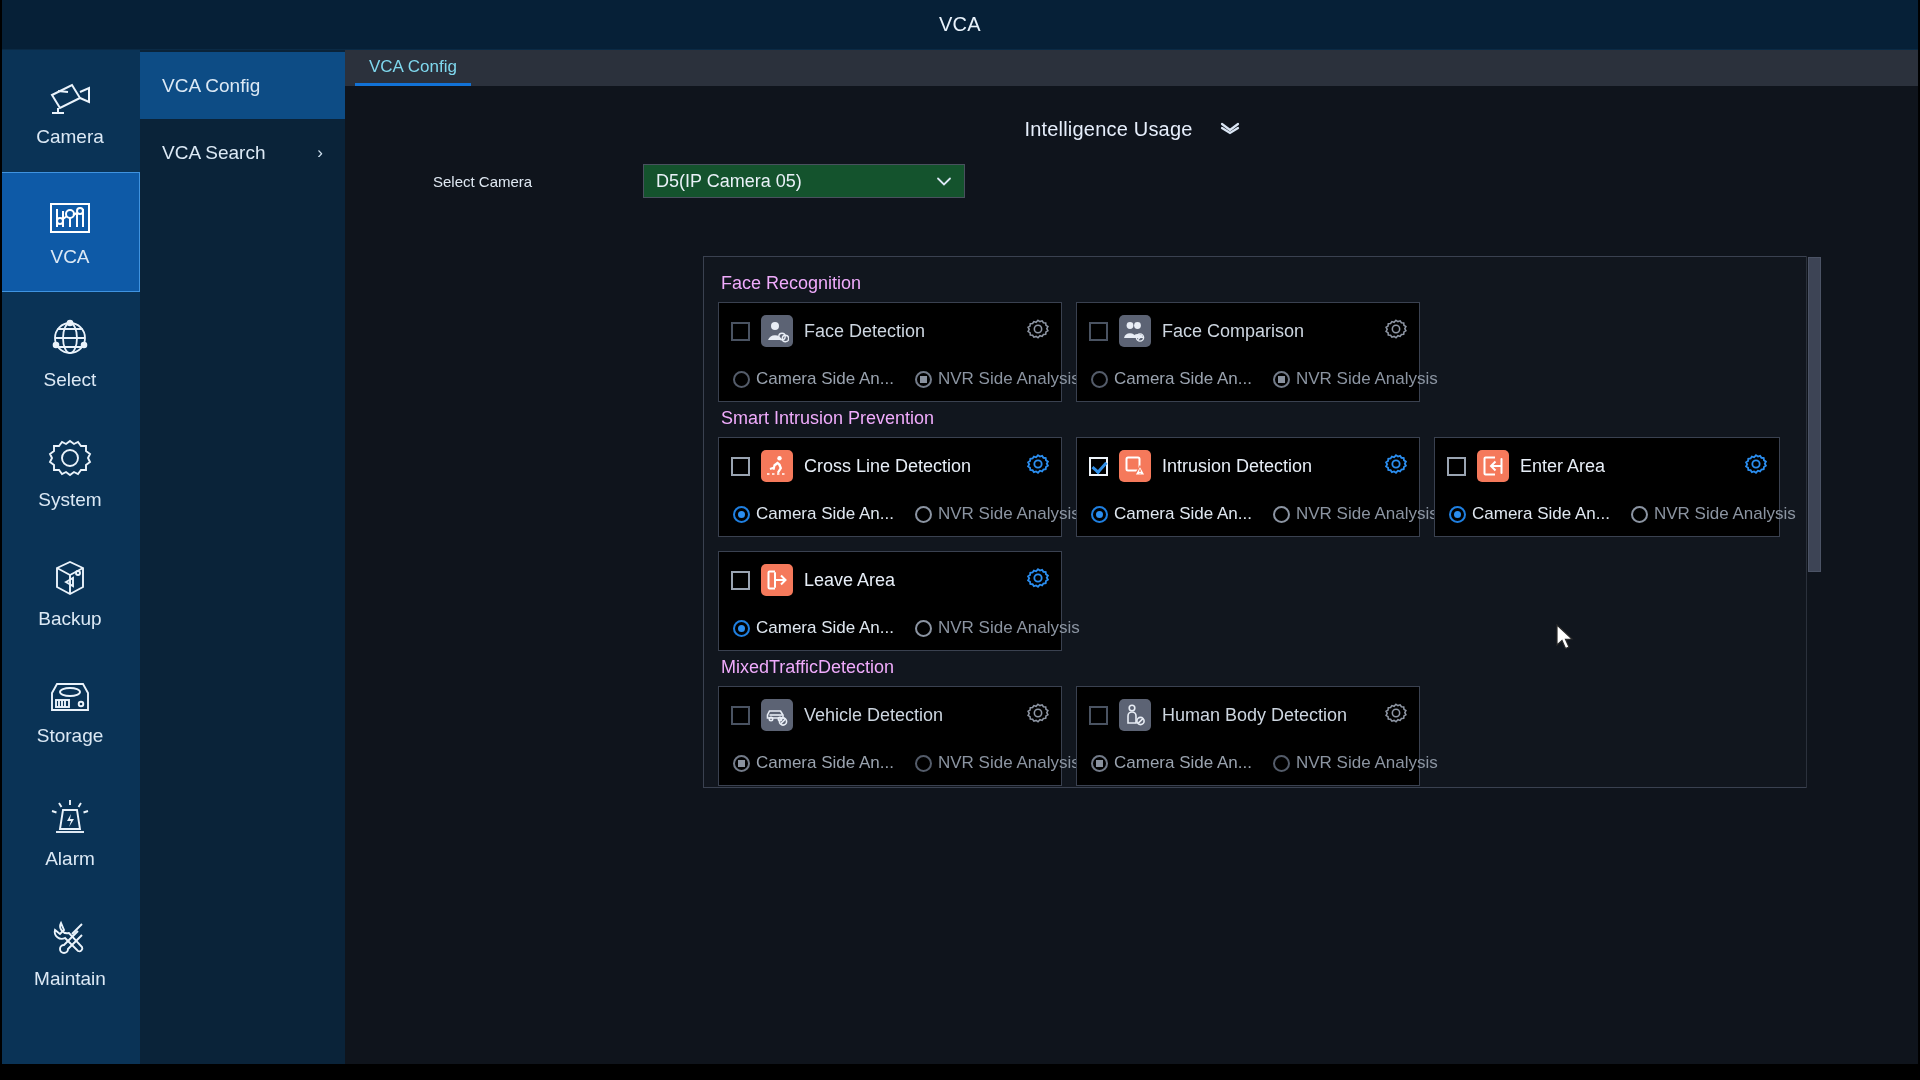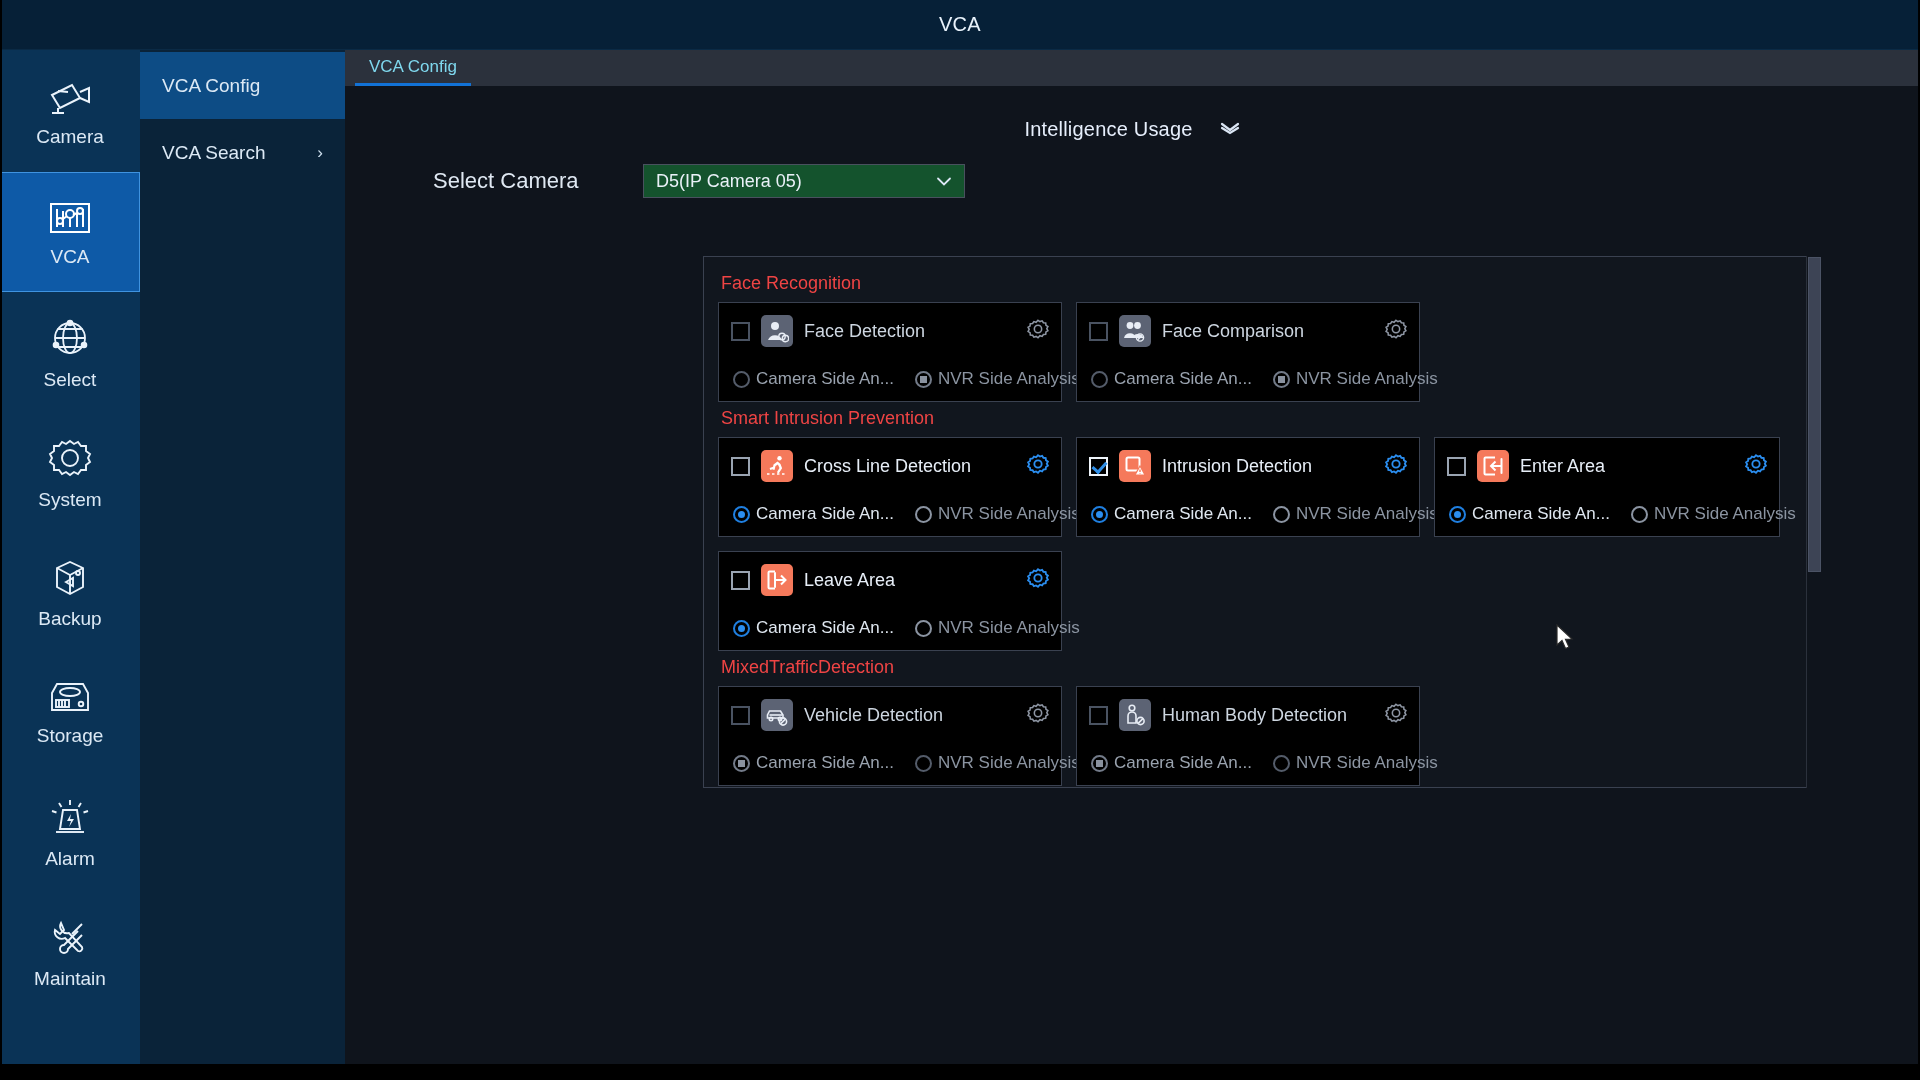--- a/index.html
+++ b/index.html
@@ -103,21 +103,21 @@
     color: #e6eefb; font-size: 20px; letter-spacing: .2px;
     pointer-events: auto; cursor: pointer;
   }
   .intel-usage .chev { pointer-events: auto; cursor: pointer; }
 
   .camera-row {
     position: absolute; top: 78px; left: 88px;
     display: flex; align-items: center;
   }
   .camera-label {
-    color: #dfe8f2; font-size: 22px;
+    color: #dfe8f2; font-size: 15px;
     width: 210px;
   }
   .select {
     width: 322px; height: 34px;
     background: #14532d;
     border: 1px solid #49515e;
     display: flex; align-items: center;
     padding: 0 12px;
     color: #eaf1f8; font-size: 18px;
     cursor: pointer;
@@ -136,21 +136,21 @@
     border: 1px solid #3a4150;
     background: #11161e;
     overflow: hidden;
   }
   .listbox-inner {
     position: relative;
     padding: 10px 14px 0 14px;
     height: 100%;
   }
   .group-title {
-    color: #ef4444; font-size: 18px;
+    color: #f0abfc; font-size: 18px;
     margin: 6px 8px 8px 3px;
   }
   .cards { display: flex; gap: 14px; flex-wrap: wrap; }
 
   .card {
     width: 344px; height: 100px;
     border: 1px solid #3a4150;
     background: #000000;
     position: relative;
   }

